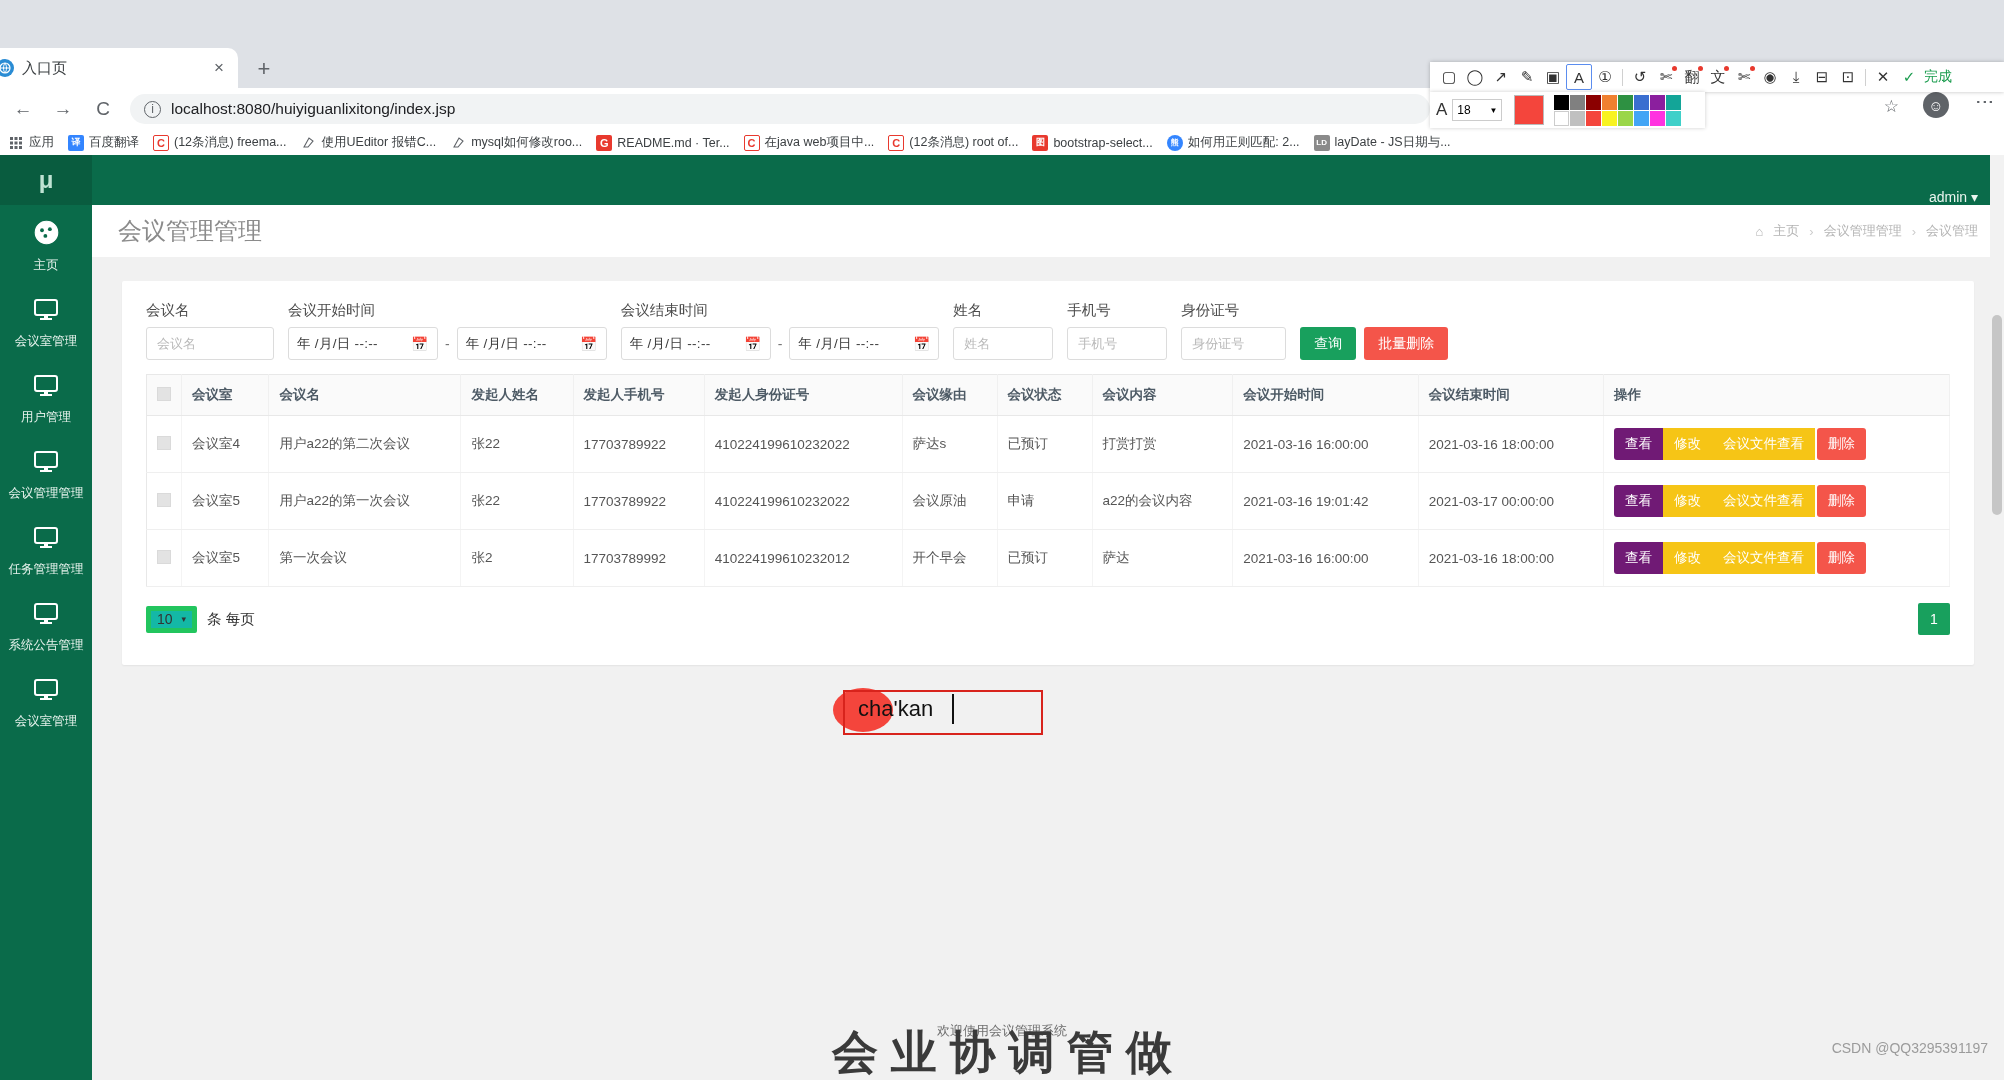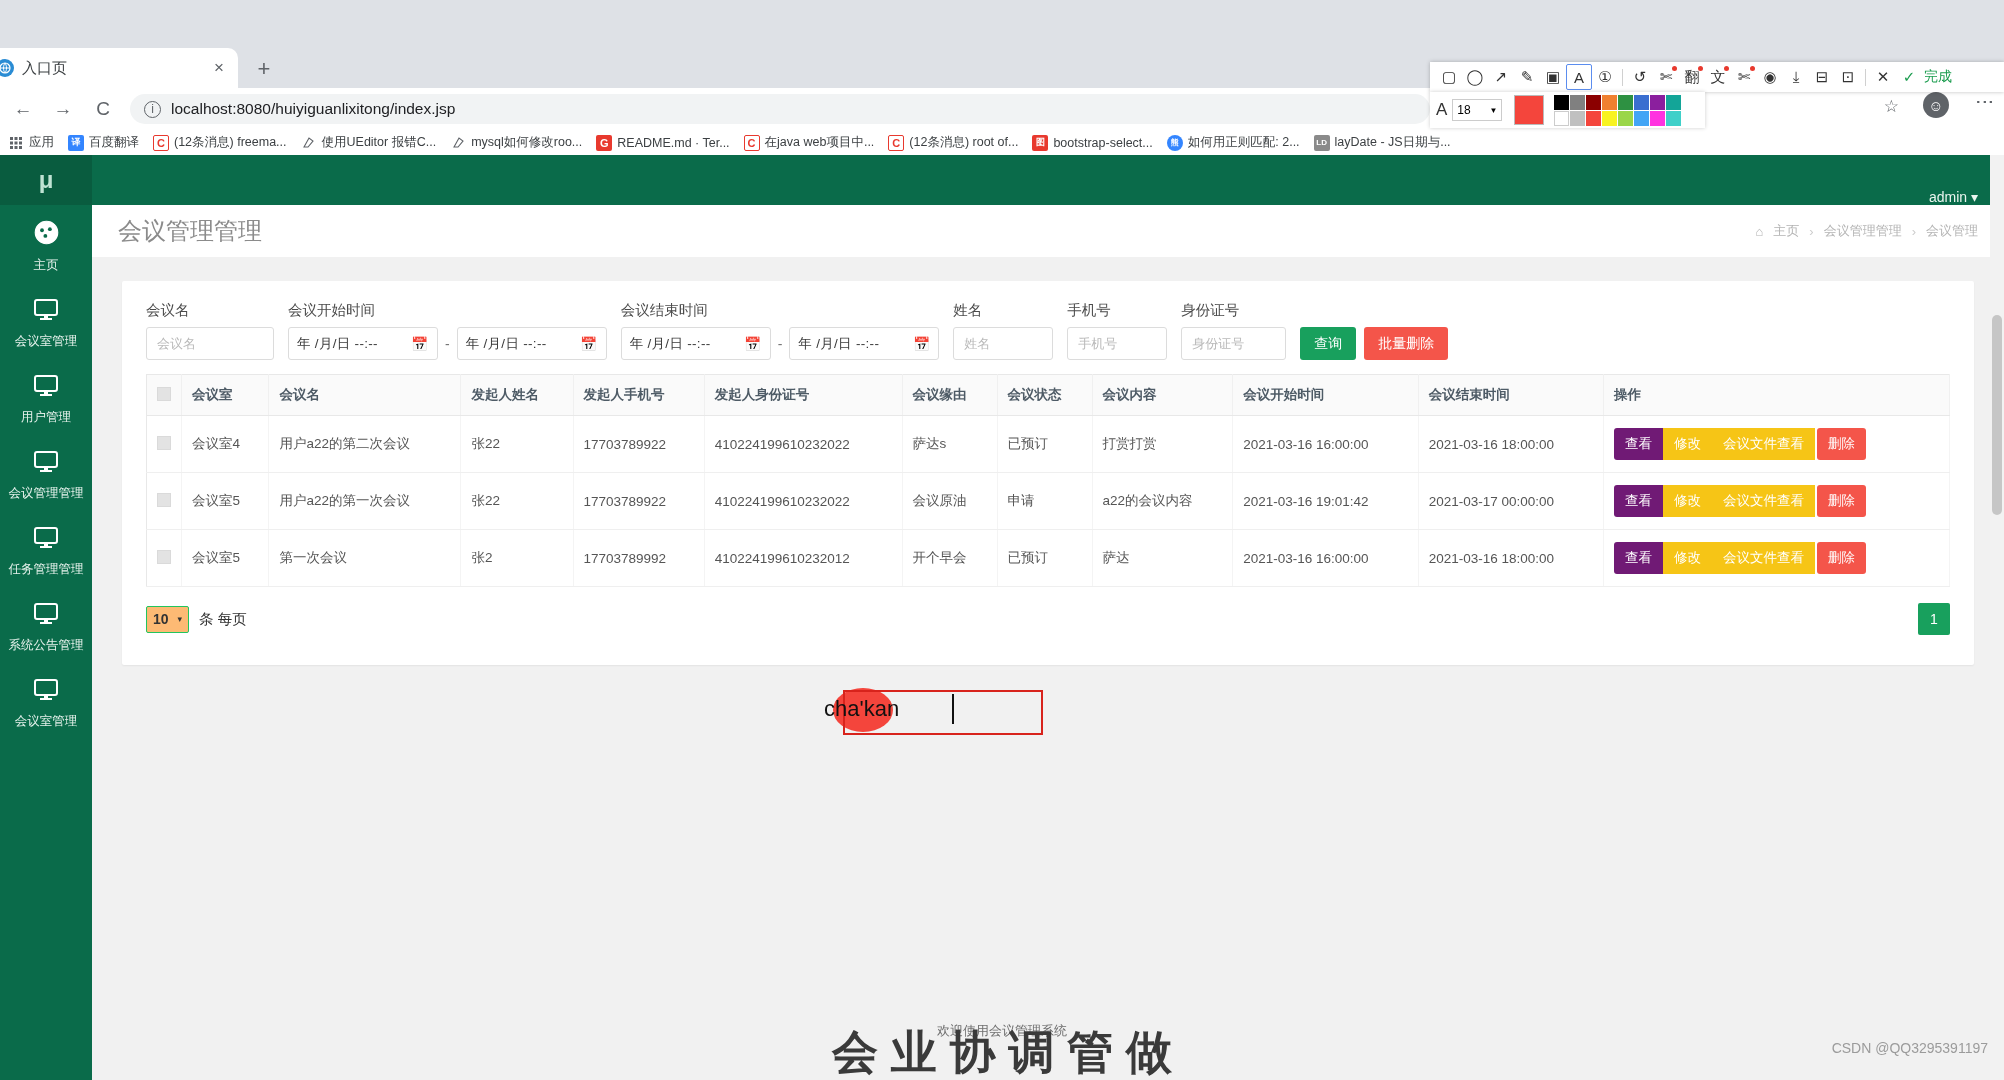--- a/index.html
+++ b/index.html
@@ -126,33 +126,33 @@
   .cb { width:14px; height:14px; background:#e3e3e3; border:1px solid #dadada; display:inline-block; cursor:pointer;}
   .acts { display:flex; align-items:stretch; }
   .abtn { font-size:13.5px; color:#fff; padding:7px 11px; cursor:pointer; white-space:nowrap; }
   .a-view { background:#701a75; border-radius:3px 0 0 3px; }
   .a-edit { background:#f6c516; }
   .a-file { background:#f6c516; }
   .a-del  { background:#f4554a; border-radius:3px; margin-left:2px;}
 
   
   #tfoot { display:flex; align-items:center; margin-top:16px; }
-  #pagesize { height:27px; border:1px solid #22c55e; border-radius:2px; background:#fdba74; font-size:14px;
-      color:#333; display:flex; align-items:center; padding:0 6px; gap:9px; cursor:pointer;font-weight:bold;}
+  #pagesize { height:27px; border:5px solid #22c55e; border-radius:2px; background:#14b8a6; font-size:14px;
+      color:#333; display:flex; align-items:center; padding:0 6px; gap:9px; cursor:pointer;}
   #persize-label { font-size:14.5px; color:#333; margin-left:10px; }
   #pager { margin-left:auto; }
   #pager .pg { width:32px; height:32px; background:#18a05d; color:#fff; font-size:14px;
       display:flex; align-items:center; justify-content:center; border-radius:2px; cursor:pointer;}
 
   
   #red-ellipse { position:absolute; left:833px; top:688px; width:60px; height:44px;
       background:#f4453c; border-radius:50%; z-index:20; }
   #red-rect { position:absolute; left:843px; top:690px; width:200px; height:45px;
       border:2.5px solid #d8231c; background:transparent; z-index:21; }
-  #ime-text { position:absolute; left:824px; top:696px; font-size:22px; color:#111; z-index:22;
+  #ime-text { position:absolute; left:858px; top:696px; font-size:22px; color:#111; z-index:22;
       font-family:"Liberation Sans",sans-serif; letter-spacing:0px; }
   #ime-caret { position:absolute; left:952px; top:694px; width:2px; height:30px; background:#111; z-index:22; }
 
   
   #bottom-wm { position:absolute; left:0; bottom:0; width:2004px; height:120px; overflow:hidden; }
   #wm-small { position:absolute; left:50%; transform:translateX(-50%); bottom:40px;
       font-size:13px; color:#6f6f6f; white-space:nowrap;}
   #wm-big { position:absolute; left:50%; transform:translateX(-50%); bottom:-4px;
       font-size:46px; font-weight:bold; color:#3a3a3a; white-space:nowrap;}
   #csdn-wm { position:absolute; right:16px; bottom:24px; font-size:14px; color:#9b9b9b;text-align:center; }

